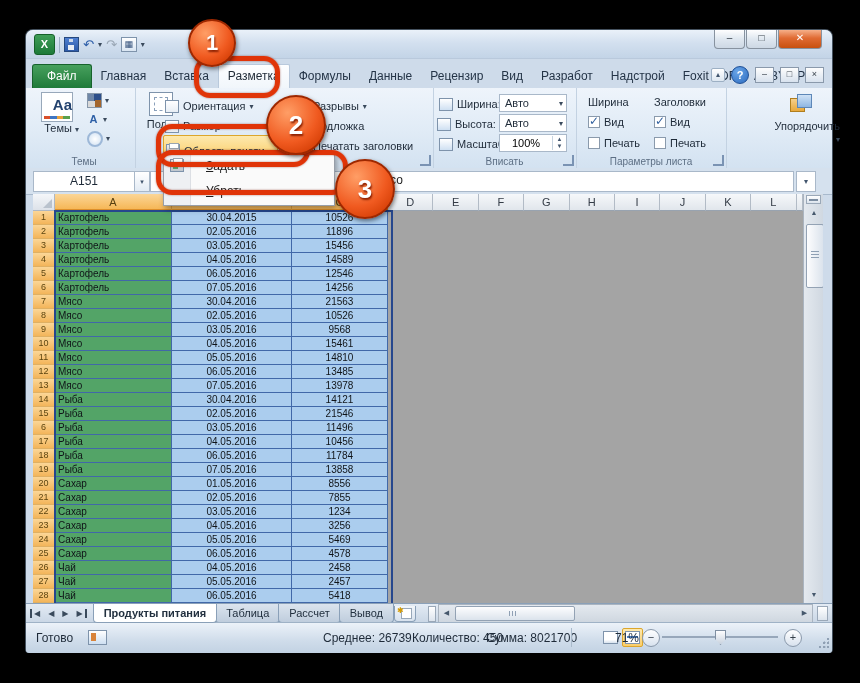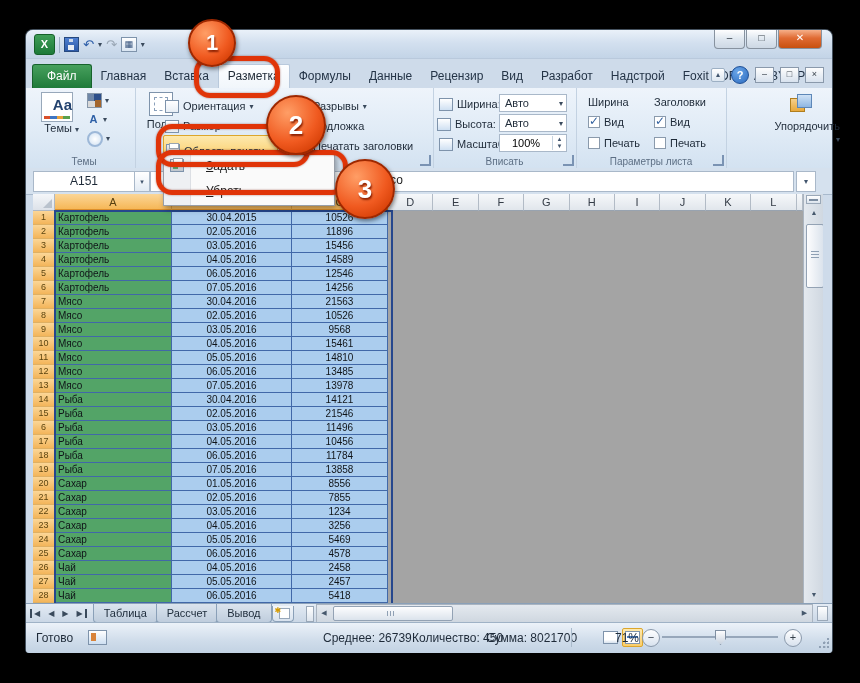--- a/index.html
+++ b/index.html
@@ -574,20 +574,21 @@
       <div class="sarrow" style="bottom:1px;">▼</div>
     </div>
   </div>
 
   <div class="sheetbar">
     <span class="tnav bar">◀</span>
     <span class="tnav">◀</span>
     <span class="tnav">▶</span>
     <span class="tnav bar-r" style="margin-right:6px;">▶</span>
     <div style="display:flex;">
+        <div class="stab active">Продукты питания</div>
         <div class="stab">Таблица</div>
         <div class="stab">Рассчет</div>
         <div class="stab">Вывод</div>
       </div>
     <div class="newsheet"></div>
     <div class="hsplit"></div>
     <div class="hscroll">
       <div class="harrow" style="left:0;">◀</div>
       <div class="hthumb"></div>
       <div class="harrow" style="right:0;">▶</div>

